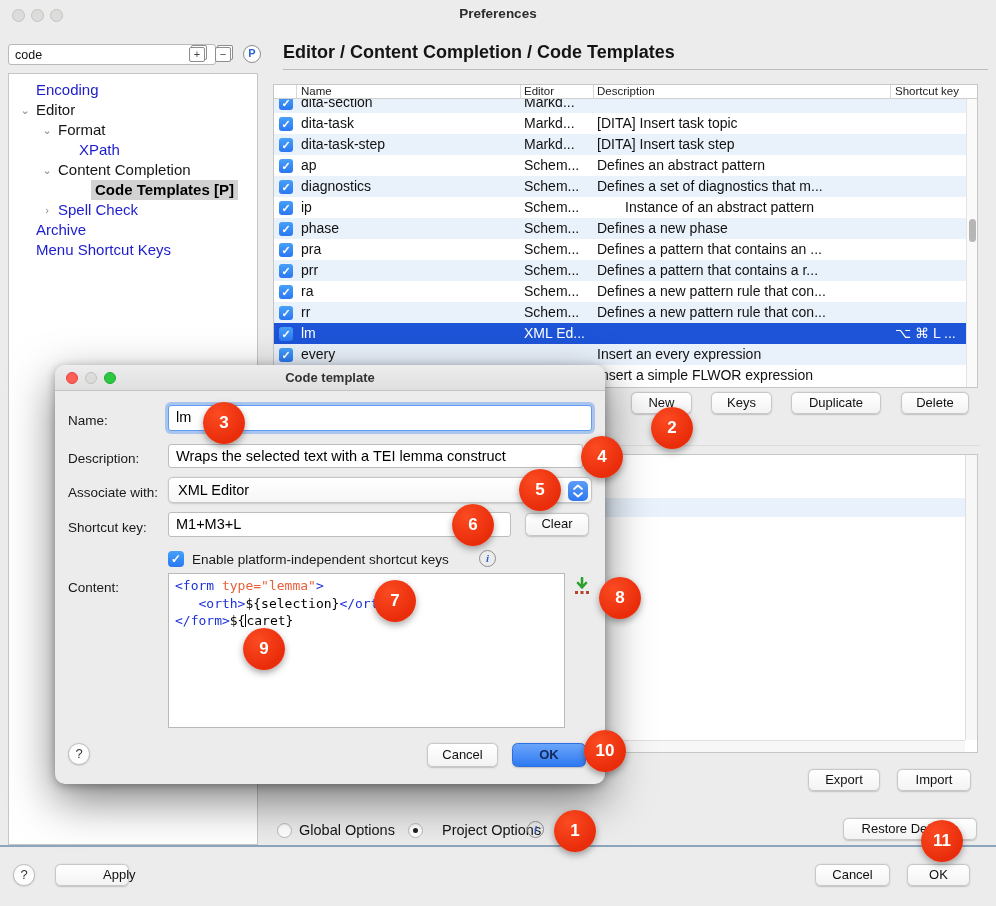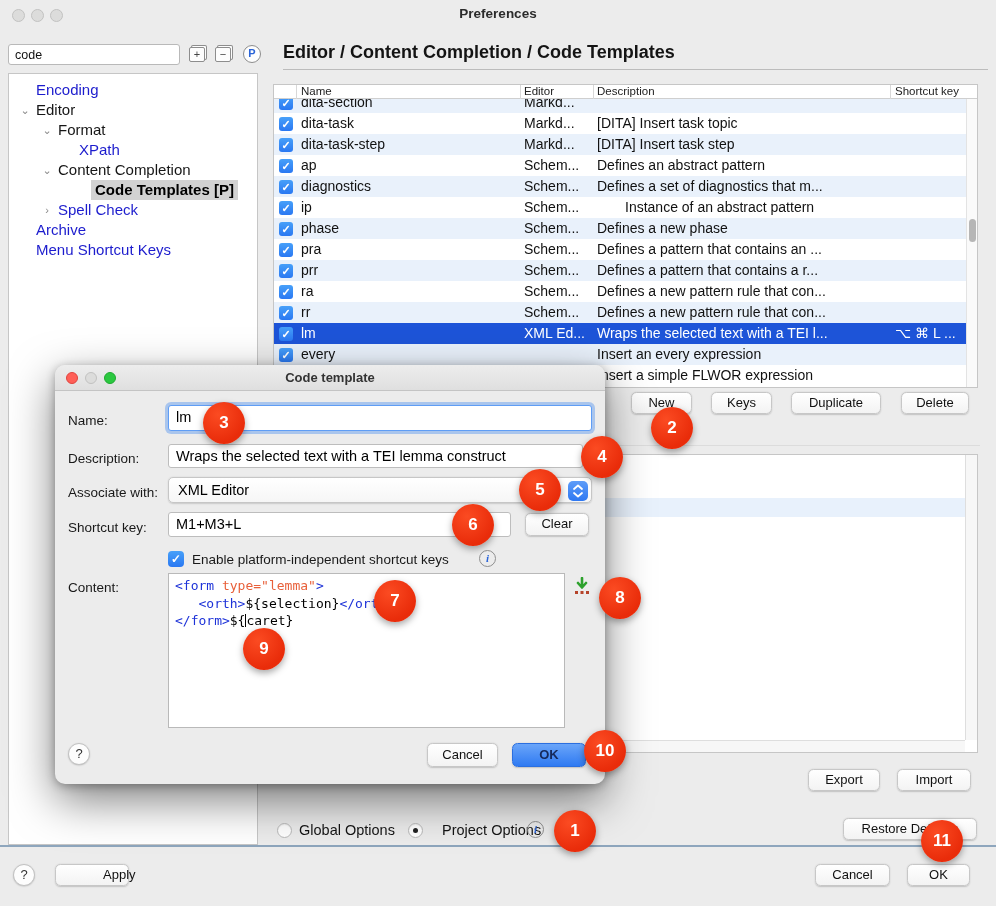--- a/index.html
+++ b/index.html
@@ -15,21 +15,21 @@
 
   
   .traffic { width:13px; height:13px; border-radius:50%; position:absolute; top:9px; }
   .traffic.gray  { background:#dcdcdb; border:1px solid #c2c2c1; }
   .traffic.red   { background:#ff5f57; border:1px solid #e0443e; }
   .traffic.green { background:#2bc840; border:1px solid #1faa31; }
   .win-title { position:absolute; top:6px; left:0; width:100%; text-align:center;
                font-weight:bold; font-size:13.5px; color:#2b2b2b; }
 
   
-  .search-box { left:8px; top:44px; width:172px; height:21px; background:#fff;
+  .search-box { left:8px; top:44px; width:208px; height:21px; background:#fff;
     border:1px solid #b9b9b9; border-radius:3px; font-size:12.5px; padding:2px 6px;
     font-family:"Liberation Sans",sans-serif; color:#111; }
   .sq-icon { width:16px; height:15px; border:1px solid #8d8d8d; border-radius:2px;
     background:#fdfdfd; font-size:11px; line-height:13px; text-align:center; color:#444;
     box-shadow:2px -2px 0 -1px #fdfdfd, 2px -2px 0 0 #8d8d8d; }
   .p-badge { width:18px; height:18px; border:1.5px solid #8d8d8d; border-radius:50%;
     color:#2a64d8; font-weight:bold; font-size:11px; text-align:center; line-height:15px;
     background:#fdfdfd; }
 
   .page-heading { left:283px; top:42px; font-size:18px; font-weight:bold; color:#141414; }
@@ -262,21 +262,20 @@
         <div class="cb">✓</div>
         <div class="cell" style="left: 27px; width: 215px;">rr</div>
         <div class="cell" style="left: 250px; width: 68px;">Schem...</div>
         <div class="cell" style="left: 323px; width: 292px;">Defines a new pattern rule that con...</div>
         <div class="cell" style="left: 621px; width: 70px;"></div>
       </div>
       <div class="trow sel">
         <div class="cb">✓</div>
         <div class="cell" style="left: 27px; width: 215px;">lm</div>
         <div class="cell" style="left: 250px; width: 68px;">XML Ed...</div>
-        <div class="cell" style="left: 323px; width: 292px;">Wraps the selected text with a TEI l...</div>
         <div class="cell" style="left: 621px; width: 70px;">⌥ ⌘ L ...</div>
       </div>
       <div class="trow zebra">
         <div class="cb">✓</div>
         <div class="cell" style="left: 27px; width: 215px;">every</div>
         <div class="cell" style="left: 250px; width: 68px;"></div>
         <div class="cell" style="left: 323px; width: 292px;">Insert an every expression</div>
         <div class="cell" style="left: 621px; width: 70px;"></div>
       </div>
       <div class="trow">

